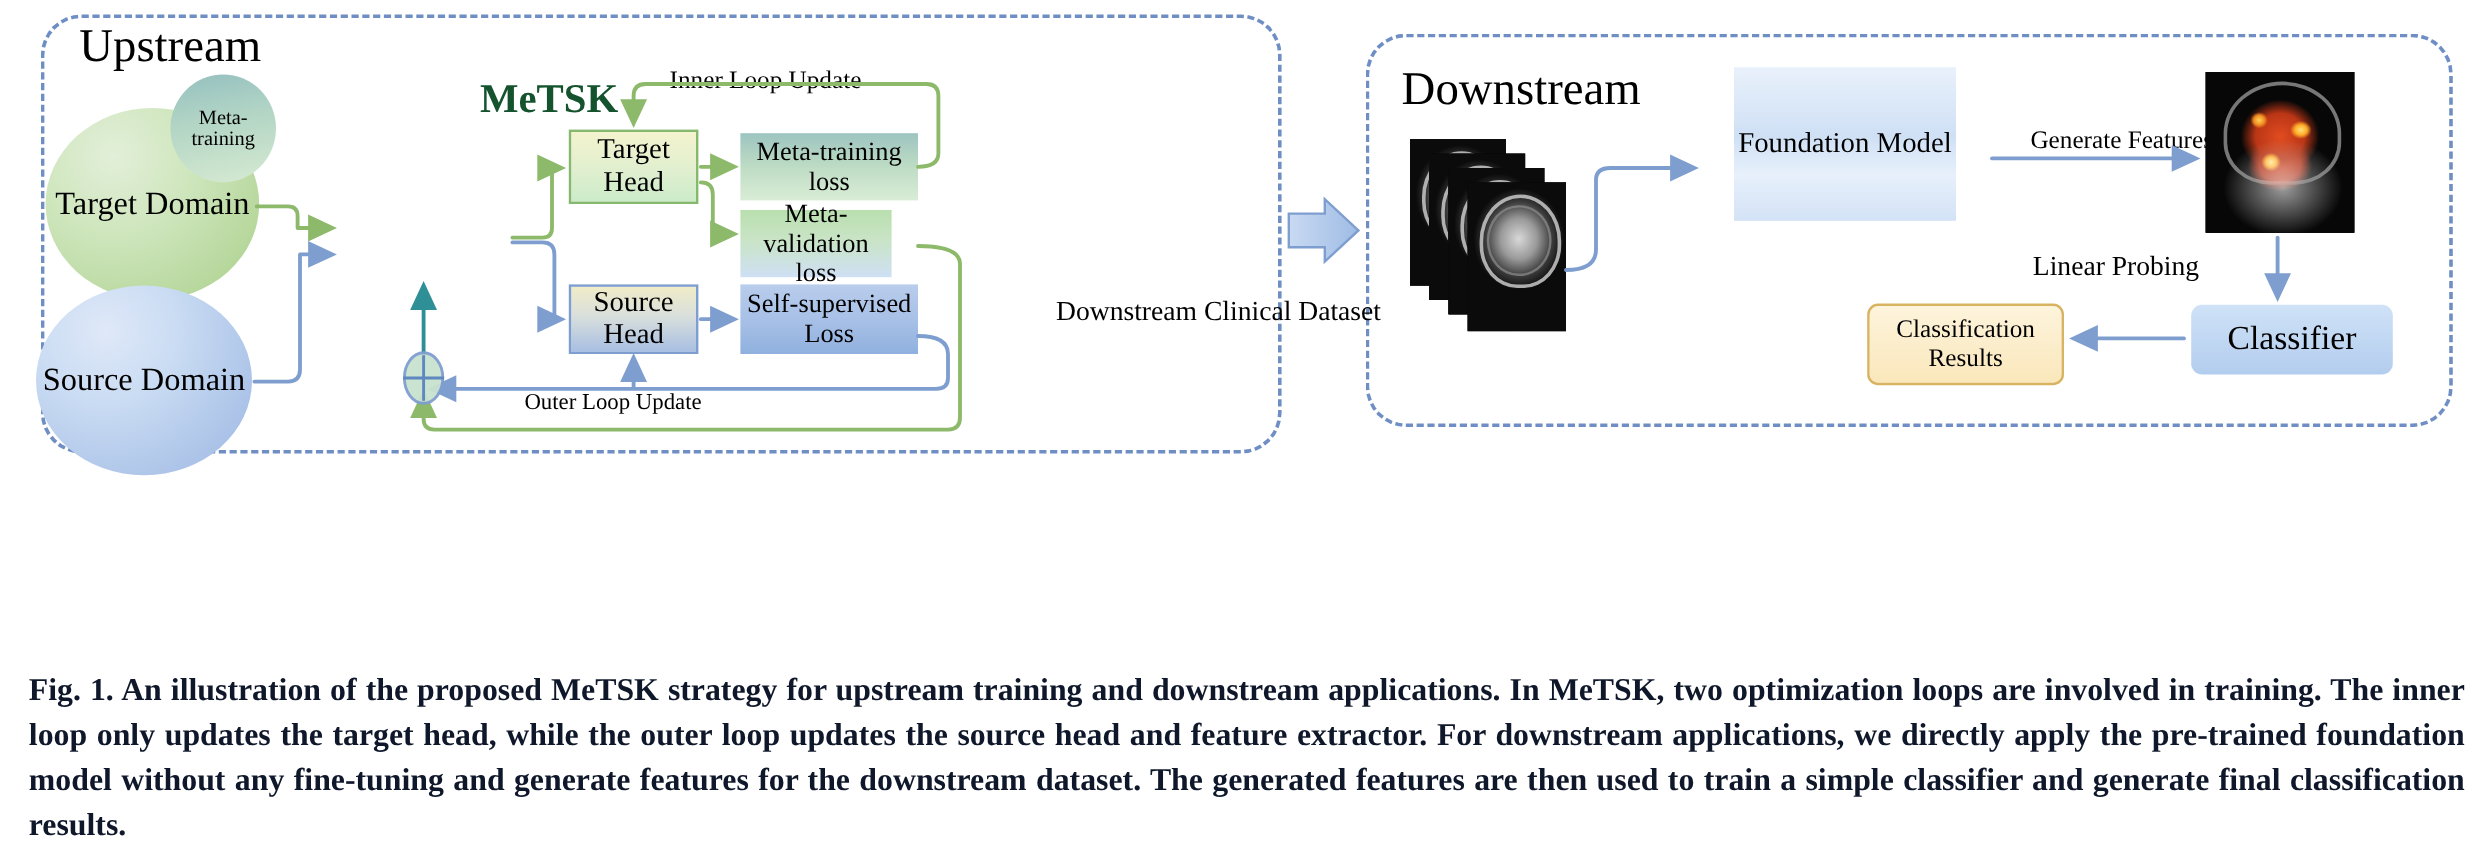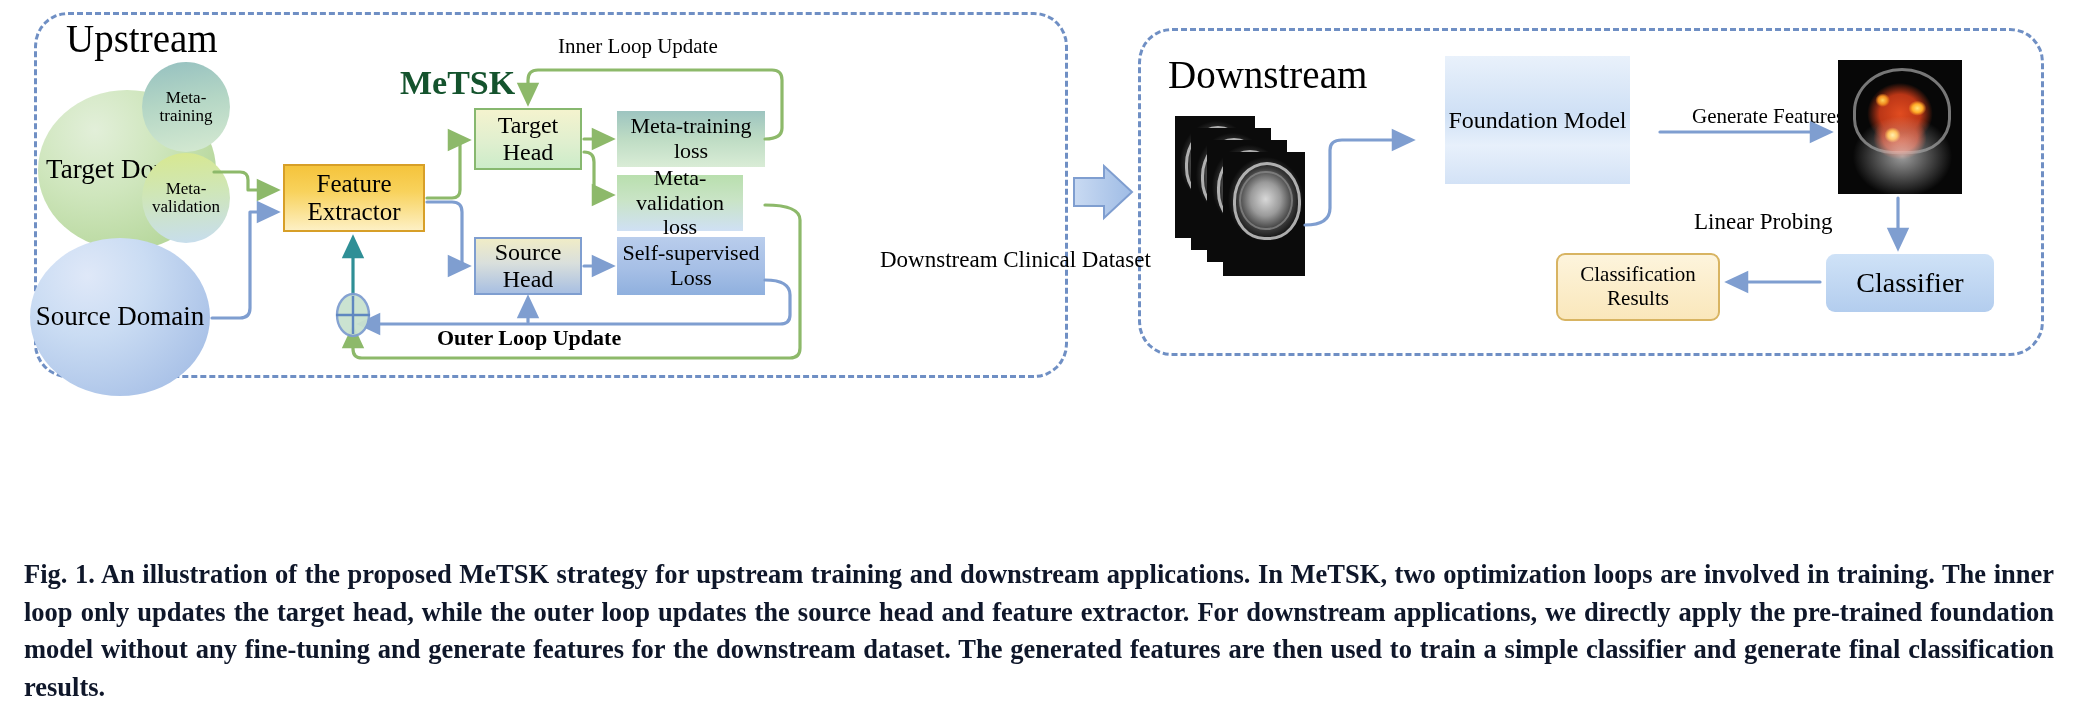--- a/index.html
+++ b/index.html
@@ -128,22 +128,22 @@
     border-radius: 9px;
     border: 2px solid #d8b462;
     background: linear-gradient(180deg, #fdf4dc 0%, #fae7bb 100%);
   }
 
   
   .label {
     position: absolute; color: #000; white-space: nowrap;
     text-align: center;
   }
-  #inner-loop-label   { left: 558px; top: 34px;  font-size: 21px; }
-  #outer-loop-label   { left: 437px; top: 325px; font-size: 22px; font-weight: bold; }
+  #inner-loop-label   { left: 558px; top: 54px;  font-size: 21px; }
+  #outer-loop-label   { left: 437px; top: 325px; font-size: 19px; }
   #downstream-caption { left: 880px; top: 246px; font-size: 23px; line-height: 1.2; text-align: center; width: 240px; }
   #generate-features  { left: 1692px; top: 100px; font-size: 21px; line-height: 1.55; text-align: center; width: 118px;}
   #linear-probing     { left: 1694px; top: 209px; font-size: 23px; }
 
   
   #wires { position: absolute; left: 0; top: 0; width: 2074px; height: 716px; pointer-events: none; }
 
   
   .mri {
     position: absolute;
@@ -213,23 +213,21 @@
 
 <div id="root">
 
   <div class="panel" id="upstream-panel"></div>
   <div class="panel-title" id="upstream-title">Upstream</div>
   <div id="metsk-title">MeTSK</div>
 
   <div class="ellipse" id="target-domain">Target Domain</div>
   <div class="ellipse" id="source-domain">Source Domain</div>
   <div class="ellipse" id="meta-training">Meta-training</div>
-  <div class="ellipse" id="meta-validation">Meta-validation</div>
-
-  <div class="box" id="feature-extractor">Feature Extractor</div>
+
   <div class="box" id="target-head">Target Head</div>
   <div class="box" id="source-head">Source Head</div>
   <div class="box" id="meta-training-loss">Meta-training loss</div>
   <div class="box" id="meta-validation-loss">Meta-validation loss</div>
   <div class="box" id="self-supervised-loss">Self-supervised Loss</div>
 
   <div class="label" id="inner-loop-label">Inner Loop Update</div>
   <div class="label" id="outer-loop-label">Outer Loop Update</div>
 
   <div class="panel" id="downstream-panel"></div>

